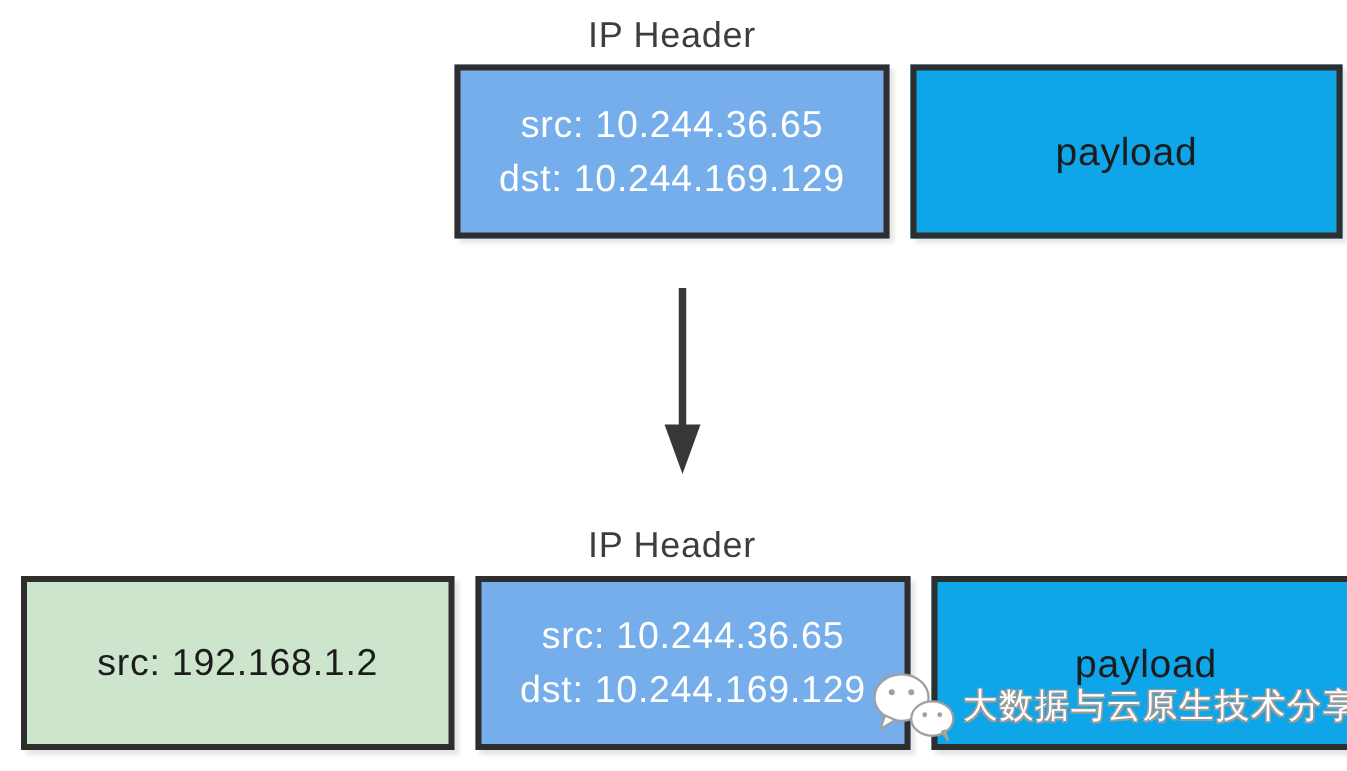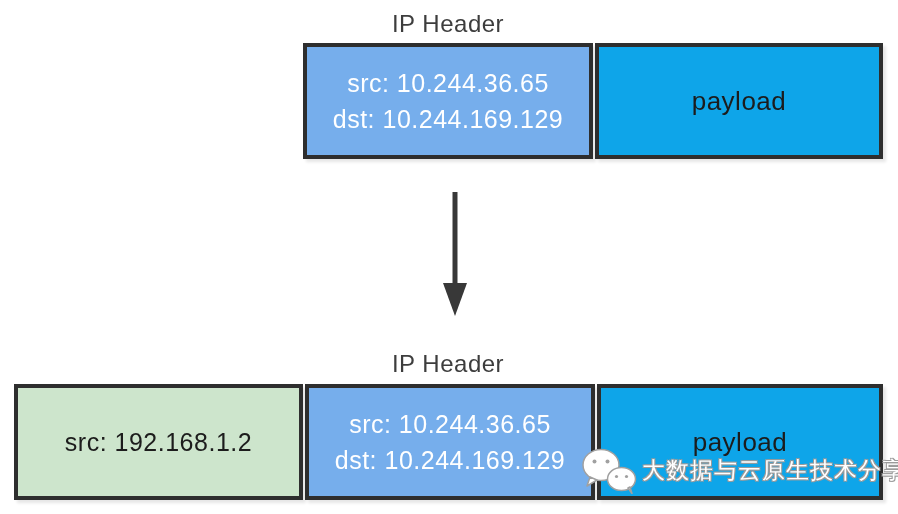--- a/index.html
+++ b/index.html
@@ -24,21 +24,21 @@
     white-space: nowrap;
   }
   .lbl-top-inner   { left: 303px; width: 290px; top: 10px; }
   .lbl-outer       { left: 14px;  width: 290px; top: 346px; }
   .lbl-bottom-inner{ left: 303px; width: 290px; top: 350px; }
 
   
   .row {
     position: absolute;
     display: flex;
-    gap: 2px;
+    gap: 14px;
   }
   .row-top    { left: 303px; top: 43px; }
   .row-bottom { left: 14px;  top: 384px; }
 
   .seg {
     height: 116px;
     border: 4px solid var(--border, #2e2e2e);
     display: flex;
     flex-direction: column;
     align-items: center;

